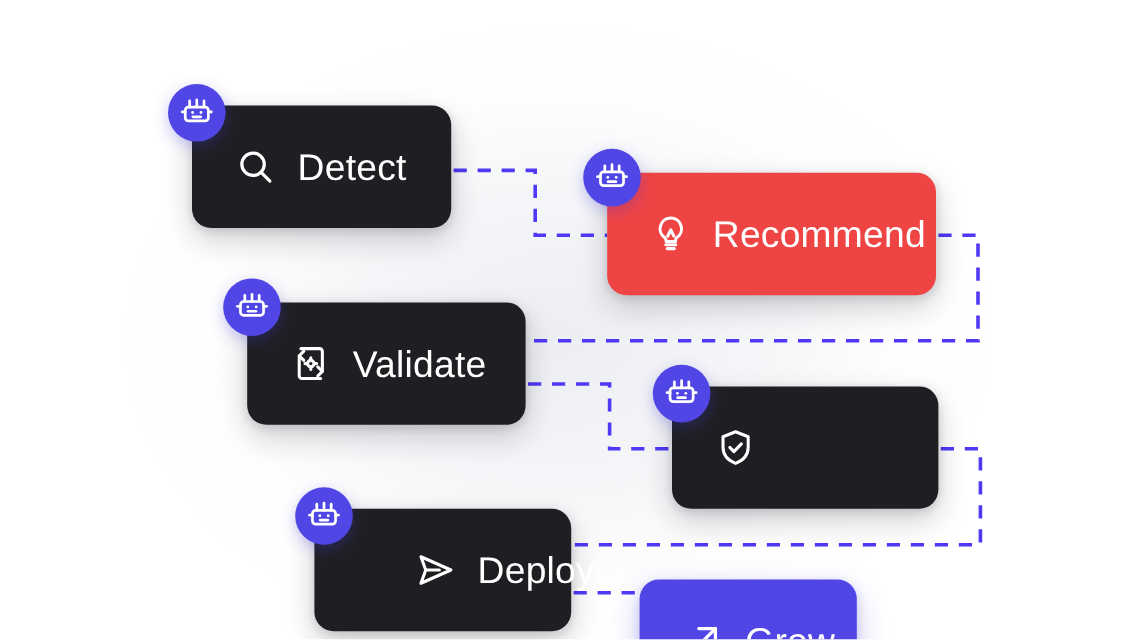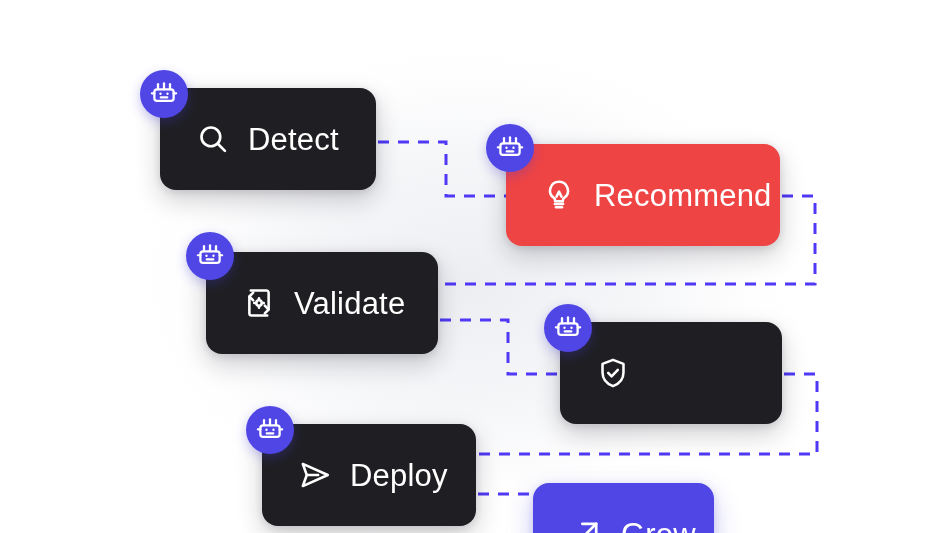--- a/index.html
+++ b/index.html
@@ -242,21 +242,21 @@
       <line x1="16.8" y1="4.1" x2="16.8" y2="8.2"></line>
       <rect x="4.3" y="8.2" width="15.4" height="9.2" rx="2.1"></rect>
       <line x1="2.3" y1="11.4" x2="4.3" y2="11.4"></line>
       <line x1="19.7" y1="11.4" x2="21.7" y2="11.4"></line>
       <circle cx="9.2" cy="11.8" r="0.95" fill="#ffffff" stroke="none"></circle>
       <circle cx="14.8" cy="11.8" r="0.95" fill="#ffffff" stroke="none"></circle>
       <line x1="9.4" y1="14.7" x2="14.6" y2="14.7"></line>
     </svg>
   </div>
 
-  <div class="card" id="card-deploy" style="background: rgb(31, 31, 35);">
+  <div class="card" id="card-deploy" style="background: rgb(31, 31, 35); padding-left: 48px;">
     <div class="card-inner">
       <span class="card-icon">
         <svg viewBox="0 0 24 24" fill="none" stroke="#ffffff" stroke-width="1.8" stroke-linecap="round" stroke-linejoin="round">
           <path d="M3.4 4.2 21 12 3.4 19.8 6.2 12 3.4 4.2z"></path>
           <line x1="6.2" y1="12" x2="14.2" y2="12"></line>
         </svg>
       </span>
       <span class="card-label">Deploy</span>
     </div>
   </div>

